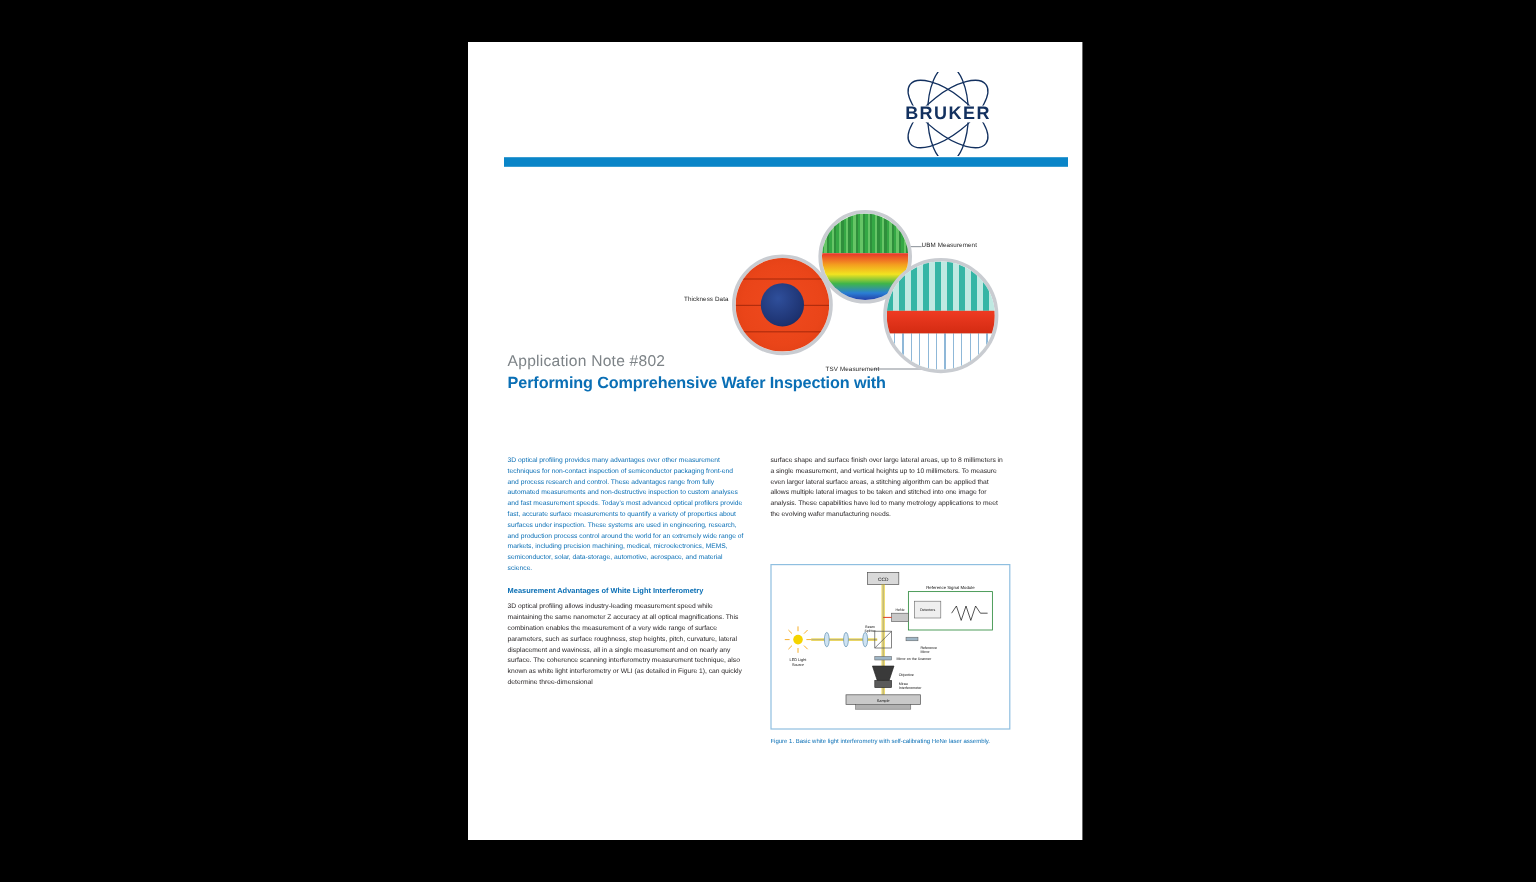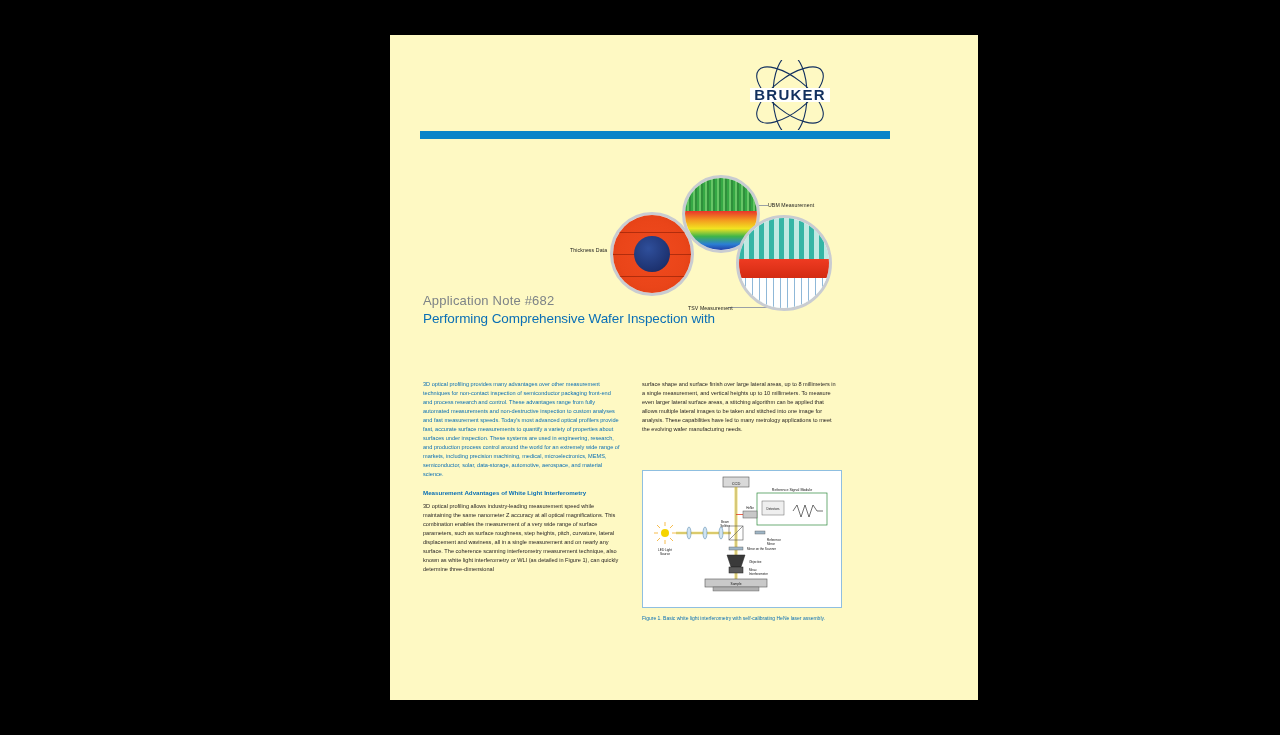--- a/index.html
+++ b/index.html
@@ -8,23 +8,23 @@
     background: #000;
     width: 1280px;
     height: 735px;
     overflow: hidden;
     font-family: "Liberation Sans", sans-serif;
   }
   #page {
     position: absolute;
     left: 390px;
     top: 35px;
-    width: 588px;
+    width: 512px;
     height: 665px;
-    background: #fef9c3;
+    background: #ffffff;
     overflow: hidden;
   }
   
   .logo-wrap {
     position: absolute;
     left: 330px;
     top: 25px;
     width: 140px;
     height: 70px;
   }
@@ -112,21 +112,21 @@
     left: 33px; top: 258px;
     font-size: 13px;
     color: #7d8387;
     letter-spacing: .2px;
   }
   .title {
     position: absolute;
     left: 33px; top: 275px;
     width: 370px;
     font-size: 13.5px;
-    font-weight: normal;
+    font-weight: bold;
     color: #0a6fb5;
     line-height: 1.32;
     letter-spacing: -.1px;
   }
   
   .col {
     position: absolute;
     top: 345px;
     width: 198px;
     font-size: 5.6px;
@@ -208,21 +208,21 @@
       <div class="tsv-teal"></div>
       <div class="tsv-red"></div>
       <div class="tsv-bottom"></div>
     </div>
 
     <div class="hero-label lbl-thick">Thickness Data</div>
     <div class="hero-label lbl-ubm">UBM Measurement</div>
     <div class="hero-label lbl-tsv">TSV Measurement</div>
   </div>
 
-  <div class="appnote">Application Note #682</div>
+  <div class="appnote">Application Note #802</div>
   <div class="title">
     <div>Performing Comprehensive Wafer Inspection with</div>
   </div>
 
   <div class="col col-left">
     <p>3D optical profiling provides many advantages over other measurement techniques for non-contact inspection of semiconductor packaging front-end and process research and control. These advantages range from fully automated measurements and non-destructive inspection to custom analyses and fast measurement speeds. Today's most advanced optical profilers provide fast, accurate surface measurements to quantify a variety of properties about surfaces under inspection. These systems are used in engineering, research, and production process control around the world for an extremely wide range of markets, including precision machining, medical, microelectronics, MEMS, semiconductor, solar, data-storage, automotive, aerospace, and material science.</p>
     <div class="subhead">Measurement Advantages of White Light Interferometry</div>
     <p class="body-dark">3D optical profiling allows industry-leading measurement speed while maintaining the same nanometer Z accuracy at all optical magnifications. This combination enables the measurement of a very wide range of surface parameters, such as surface roughness, step heights, pitch, curvature, lateral displacement and waviness, all in a single measurement and on nearly any surface. The coherence scanning interferometry measurement technique, also known as white light interferometry or WLI (as detailed in Figure 1), can quickly determine three-dimensional</p>
   </div>
 

